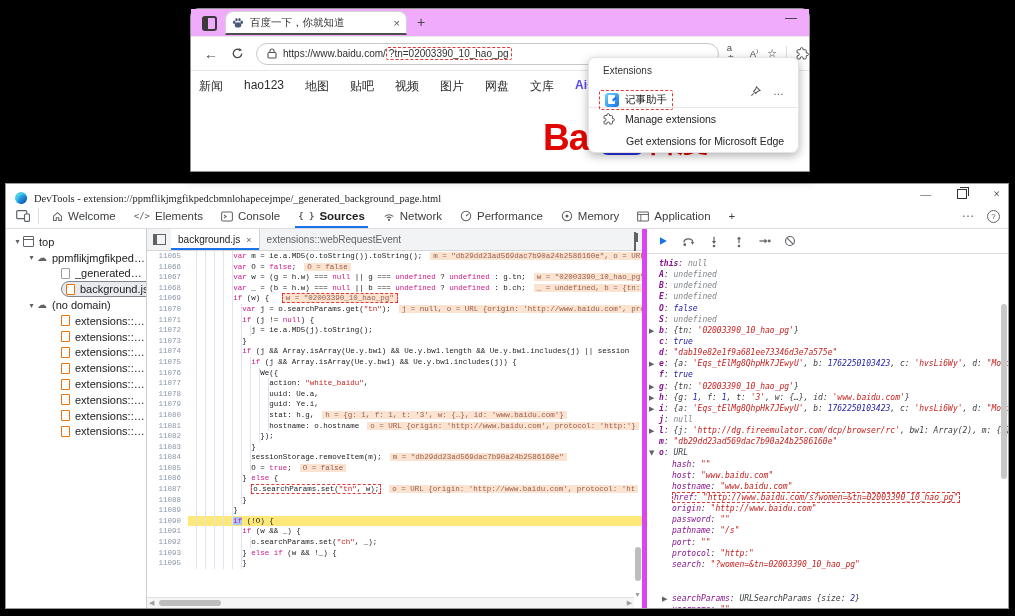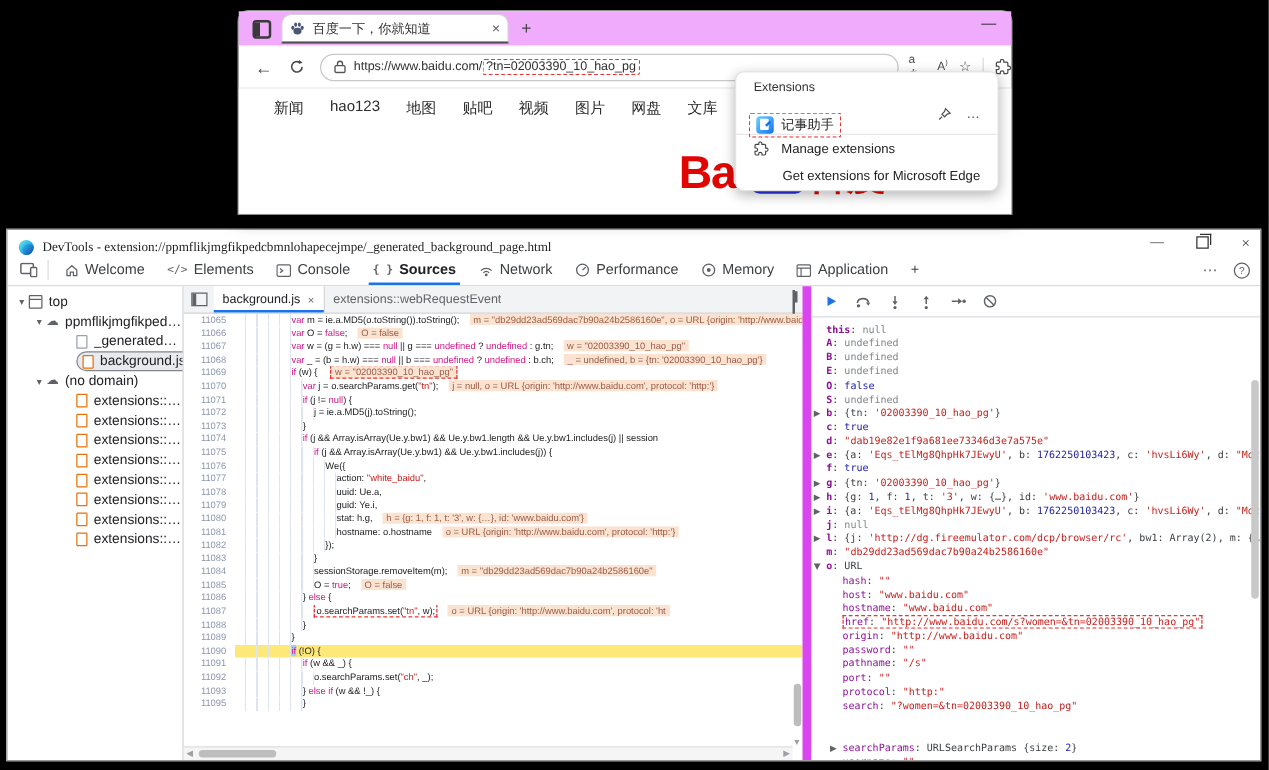--- a/index.html
+++ b/index.html
@@ -24,21 +24,21 @@
   .bw-back{margin-left:13px;font-size:14px;color:#4a4a4a;}
   .bw-reload{margin-left:13px;display:inline-flex;}
   .addr-pill{margin-left:12px;width:468px;height:22px;border:1px solid #c9c9c9;border-radius:12px;
     display:flex;align-items:center;padding:0 10px;box-sizing:border-box;}
   .addr-text{font-size:10px;color:#2f2f2f;margin-left:6px;white-space:nowrap;}
   .red-dash{border:1.6px dashed #e53535;padding:0 2px;border-radius:2px;}
   .bw-tools{display:flex;align-items:center;margin-left:8px;gap:9px;color:#4a4a4a;}
   .ic-text{font-size:9.5px;color:#4a4a4a;}
   .tool-div{width:1px;height:16px;background:#ddd;}
   .bw-content{position:relative;height:100px;background:#fff;border-radius:0 0 0 0;overflow:hidden;}
-  .baidu-nav{position:absolute;left:28px;top:7px;display:flex;gap:21px;font-size:12px;color:#2c2c2c;}
+  .baidu-nav{position:absolute;left:8px;top:7px;display:flex;gap:21px;font-size:12px;color:#2c2c2c;}
   .baidu-nav .ai{color:#5b48ee;font-weight:bold;}
   .baidu-logo{position:absolute;left:352px;top:48px;display:flex;align-items:flex-end;}
   .logo-bai{font-size:37px;font-weight:bold;color:#e10602;letter-spacing:-1px;line-height:1;}
   .logo-du{width:44px;height:29px;background:#2932e1;border-radius:8px;color:#fff;font-size:20px;
     font-weight:bold;text-align:center;line-height:29px;margin:0 3px 1px 2px;}
   .logo-cn{font-size:31px;font-weight:bold;color:#e10602;line-height:1;}
 
   
   .ext-menu{left:588px;top:57px;width:211px;height:96px;background:#fff;border-radius:7px;
     box-shadow:0 3px 10px rgba(0,0,0,.3);z-index:6;border:1px solid #e3e3e3;box-sizing:border-box;}
@@ -103,42 +103,42 @@
   .dt-editor{width:495px;box-sizing:border-box;display:flex;flex-direction:column;position:relative;background:#fff;}
   .ed-tabbar{height:21px;background:#f1f3f4;border-bottom:1px solid #d5d5d5;display:flex;align-items:center;}
   .ed-nav-toggle{width:24px;display:flex;justify-content:center;}
   .ic-panelbox{width:11px;height:9px;border:1px solid #5f6368;position:relative;}
   .ic-panelbox::before{content:"";position:absolute;left:0;top:0;width:3px;height:9px;background:#5f6368;}
   .ed-tab{height:21px;display:flex;align-items:center;padding:0 7px;font-size:10px;color:#5f6368;position:relative;box-sizing:border-box;}
   .ed-tab.active{background:#fff;color:#202124;border-right:1px solid #d5d5d5;}
   .ed-tab.active::after{content:"";position:absolute;left:0;right:0;bottom:0;height:2px;background:#1a73e8;}
   .ed-tab .close{margin-left:6px;font-size:9px;color:#5f6368;}
   .ed-right-icon{position:absolute;right:6px;top:4px;}
-  .code-area{position:relative;flex:1;overflow:hidden;font-family:Liberation Sans, sans-serif;font-size:7.5px;}
+  .code-area{position:relative;flex:1;overflow:hidden;font-family:Liberation Mono, monospace;font-size:7.5px;}
   .code-line{display:flex;height:10.6px;line-height:10.6px;white-space:pre;}
   .ln{width:34px;flex:none;text-align:right;padding-right:7px;color:#8a96ac;}
   .lbody{flex:1;overflow:hidden;color:#202124;}
   .code-line.exec .lbody{background:#ffe87a;}
   .ind{display:inline-block;height:10.6px;vertical-align:top;
        background:repeating-linear-gradient(to right,transparent 0 8.03px,#dde4f0 8.03px 9.03px);}
   .tok-k{color:#d01884;}
   .tok-s{color:#c5221f;}
   .tok-sel{background:#a8c7fa;color:#d01884;}
   .code-box{border:1.6px dashed #e53535;padding:0 1px;}
   .hint{background:#fbe3d2;color:#9a5c49;margin-left:8px;padding:0 3px;}
   .hint.boxed{border:1.6px dashed #e53535;}
   .hscroll{position:absolute;left:0;right:8px;bottom:0;height:10px;background:#f5f5f5;border-top:1px solid #e0e0e0;}
   .hthumb{position:absolute;left:12px;top:2px;width:62px;height:6px;border-radius:3px;background:#bdbdbd;}
   .harrow{position:absolute;top:1px;font-size:7px;color:#9aa0a6;}
   .vscroll-ed{position:absolute;right:0;top:22px;bottom:10px;width:8px;}
   .vthumb-ed{position:absolute;right:1px;top:296px;width:6px;height:34px;border-radius:3px;background:#bdbdbd;}
   .varrow-ed{position:absolute;right:1px;bottom:0;font-size:7px;color:#9aa0a6;}
 
   
-  .dt-right-pane{width:389px;border-left:7px solid #d946ef;box-sizing:border-box;position:relative;overflow:hidden;}
+  .dt-right-pane{width:389px;border-left:5px solid #d946ef;box-sizing:border-box;position:relative;overflow:hidden;font-style:italic;}
   .dbg-toolbar{height:24px;border-bottom:1px solid #dadce0;display:flex;align-items:center;gap:13px;padding-left:10px;}
   .scope-list{padding-top:4px;font-family:"DejaVu Sans Mono",monospace;font-size:8px;}
   .scope-row{height:11.15px;line-height:11.15px;white-space:pre;overflow:hidden;}
   .scope-row .tws{display:inline-block;width:10px;margin-left:-10px;font-size:7px;color:#5f6368;font-family:"DejaVu Sans",sans-serif;}
   .sg-n{color:#881391;font-weight:bold;}
   .sg-nn{color:#881391;}
   .sg-gy{color:#5f6368;}
   .sg-p{color:#3c4043;}
   .sg-s{color:#c5221f;}
   .sg-num{color:#1a1aa6;}

